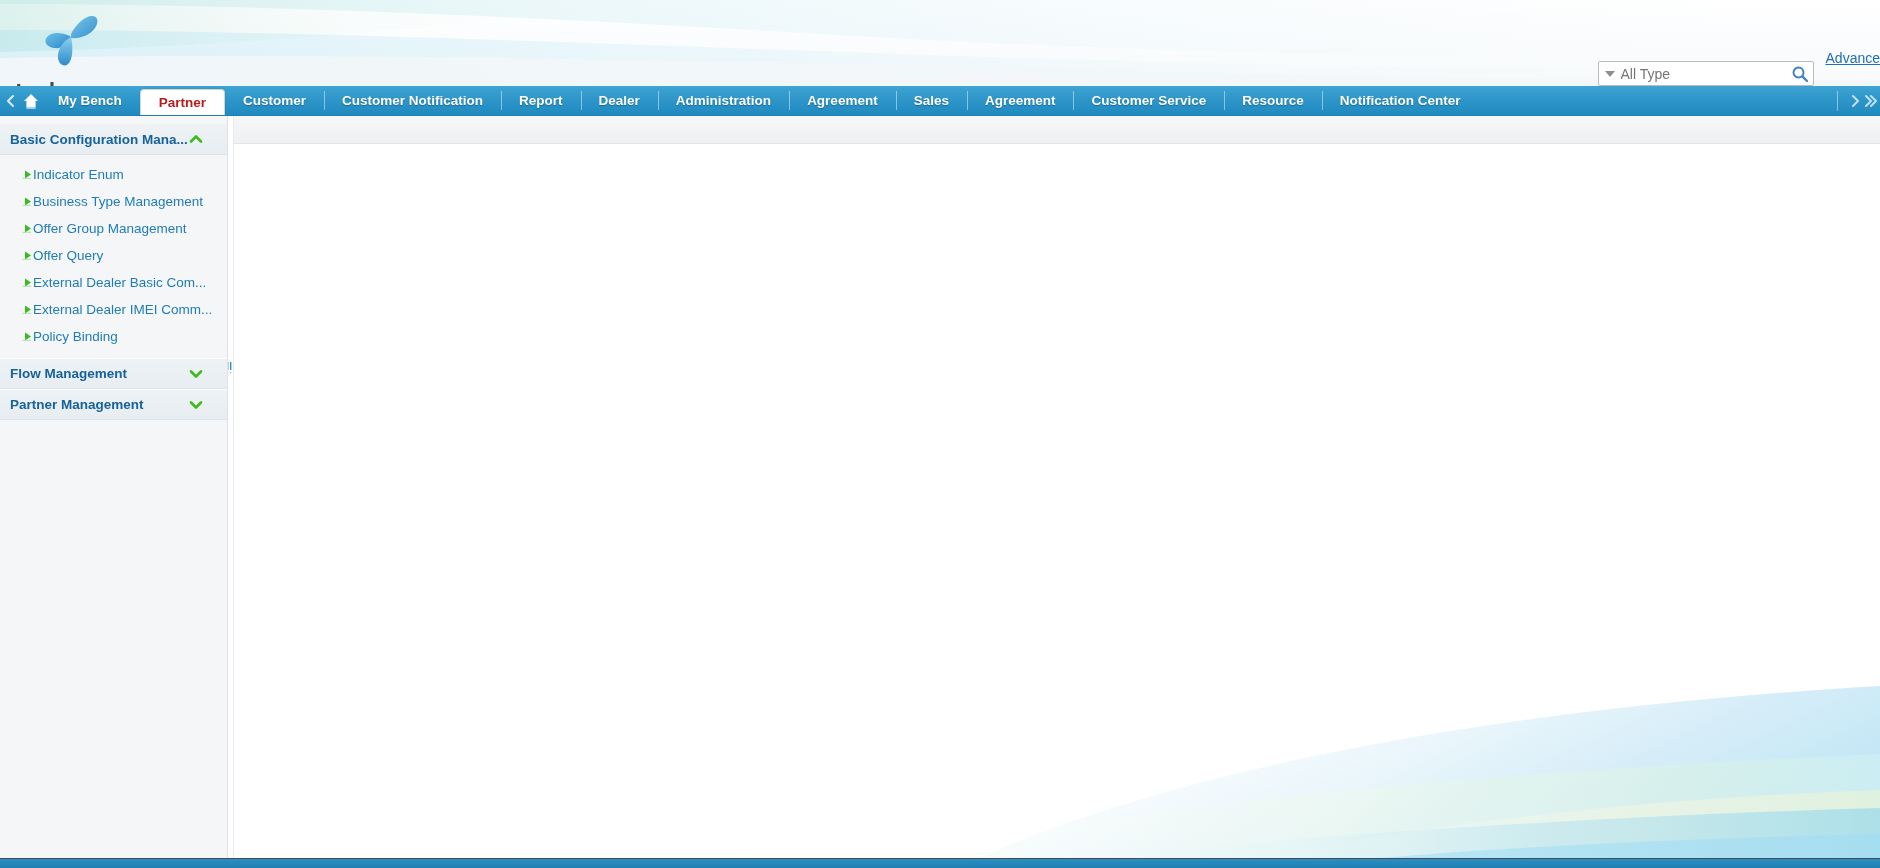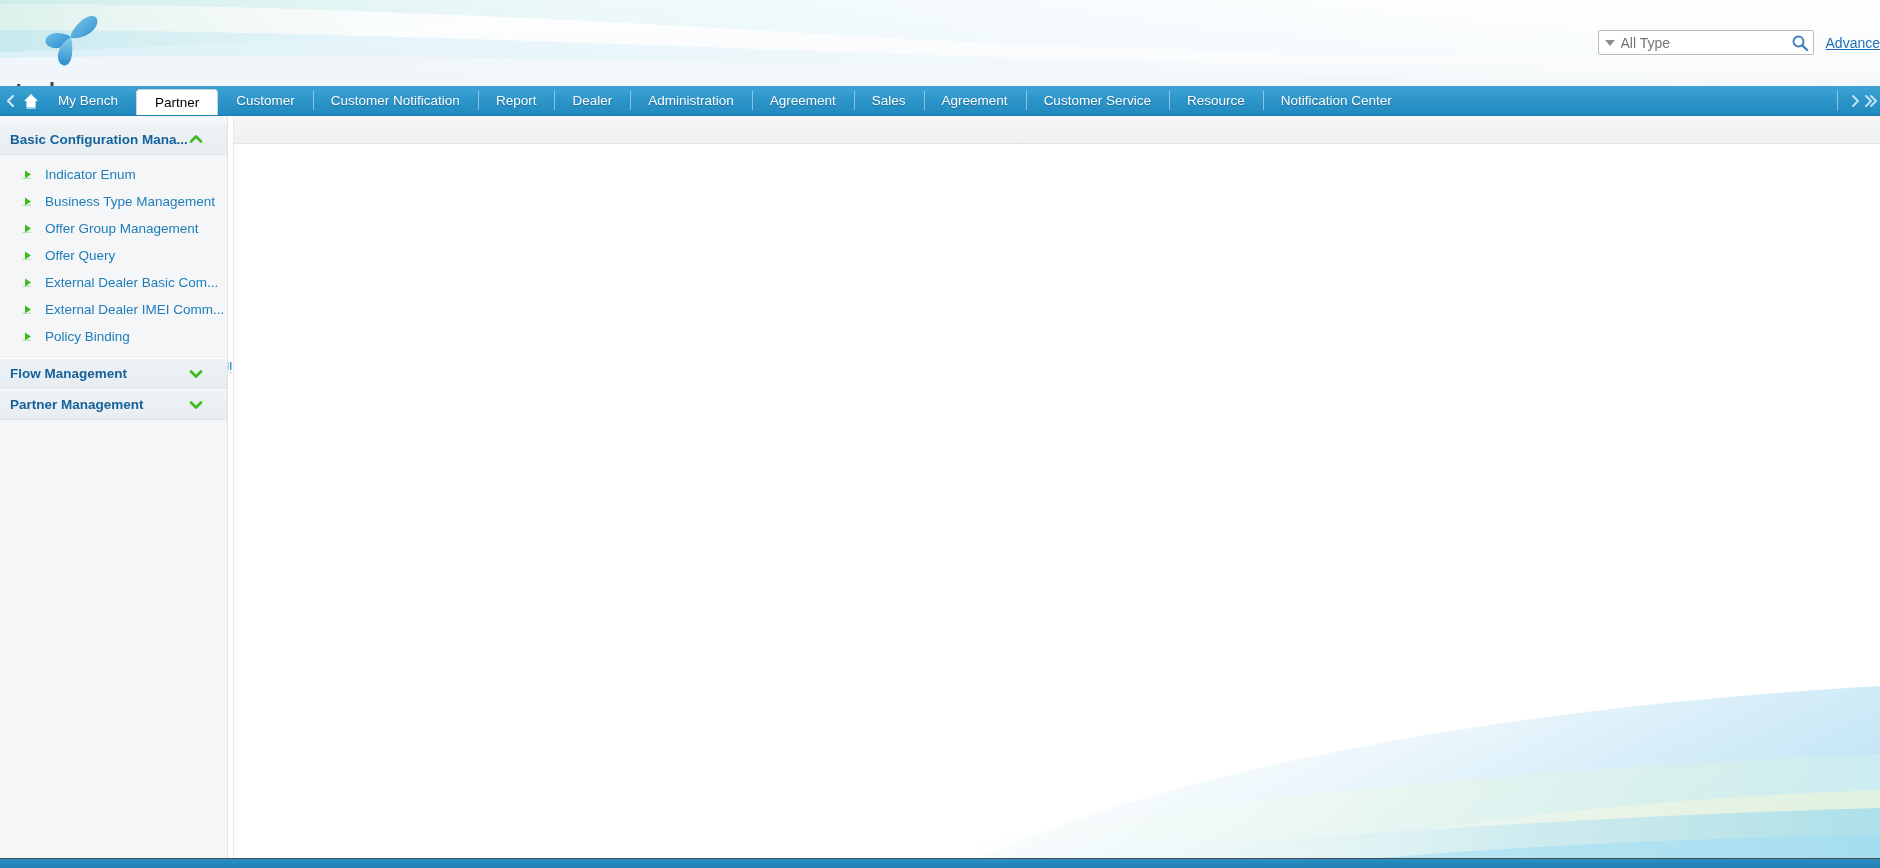--- a/index.html
+++ b/index.html
@@ -35,20 +35,21 @@
 
   .header-right {
     position:absolute; right: 0px; top: 30px;
     display:flex; align-items:center; gap:12px;
   }
   .search-box {
     display:flex; align-items:center;
     width: 216px; height: 25px;
     background:#fff; border:1px solid #b9bcbe; border-radius:2px;
     padding: 0 4px 0 6px;
+    margin-top: 31px;
   }
   .caret-down {
     width:0;height:0;border-left:5px solid transparent;border-right:5px solid transparent;
     border-top:6px solid #8b8f92; margin-right:6px; flex:none;
   }
   .search-input {
     flex:1; border:none; outline:none; font-size:14px; color:#8b8f92;
     font-family:"Liberation Sans", sans-serif; background:transparent; min-width:0;
   }
   .search-icon { flex:none; width:18px;height:18px; }
@@ -63,30 +64,30 @@
     background: linear-gradient(to bottom, #3ea4d4 0%, #2e96c9 45%, #2089bf 100%);
     display:flex; align-items:stretch; z-index:3;
     border-bottom:1px solid #1d7fb0;
   }
   .nav-left-ctl { display:flex; align-items:center; gap:4px; padding-left:4px; flex:none; }
   .nav-chev { width:14px;height:16px; display:block; cursor:pointer; }
   .nav-home { width:18px;height:18px; display:block; cursor:pointer; }
   .nav-tabs { display:flex; align-items:stretch; flex:1; min-width:0; overflow:hidden; }
   .tab {
     position:relative; display:flex; align-items:center; justify-content:center;
-    padding: 6px 18px; color:#ffffff; font-size:13.5px; font-weight:normal;
+    padding: 6px 18px; color:#ffffff; font-size:13.5px; font-weight:bold;
     white-space:nowrap; cursor:pointer;
     text-shadow: 0 1px 1px rgba(0,60,95,.45);
   }
   .tab + .tab::before {
     content:""; position:absolute; left:0; top:5px; bottom:5px; width:1px;
     background: rgba(255,255,255,.45);
   }
   .tab.active {
-    background:#ffffff; color:#000000; text-shadow:none;
+    background:#ffffff; color:#b91c1c; text-shadow:none;
     border-radius:4px 4px 0 0;
     margin-top:3px;
     border:1px solid #cfd6da; border-bottom:none;
     box-shadow: 0 -1px 2px rgba(0,0,0,.08);
   }
   .tab.active::before, .tab.active + .tab::before { display:none; }
   .nav-right-ctl { display:flex; align-items:center; gap:2px; padding-right:2px; flex:none; }
   .nav-right-ctl::before {
     content:""; width:1px; height:20px; background:rgba(255,255,255,.45); margin-right:8px;
   }
@@ -109,21 +110,21 @@
     cursor:pointer;
   }
   .accordion-head.first { border-top:none; }
   .accordion-title {
     color:#16629c; font-size:13.5px; font-weight:bold; white-space:nowrap;
     overflow:hidden; text-overflow:ellipsis;
   }
   .chev { width:14px; height:10px; flex:none; }
   .accordion-body { background:#f4f6f8; padding: 6px 0 8px 0; }
   .menu-item {
-    display:flex; align-items:center; gap:12px;
+    display:flex; align-items:center; gap:0;
     height: 27px; padding-left: 22px; cursor:pointer;
   }
   .bullet { width:11px; height:11px; flex:none; }
   .menu-label {
     color:#1f7cb8; font-size:13.5px; white-space:nowrap;
     overflow:hidden; text-overflow:ellipsis; max-width:180px;
   }
 
   
   .splitter {

